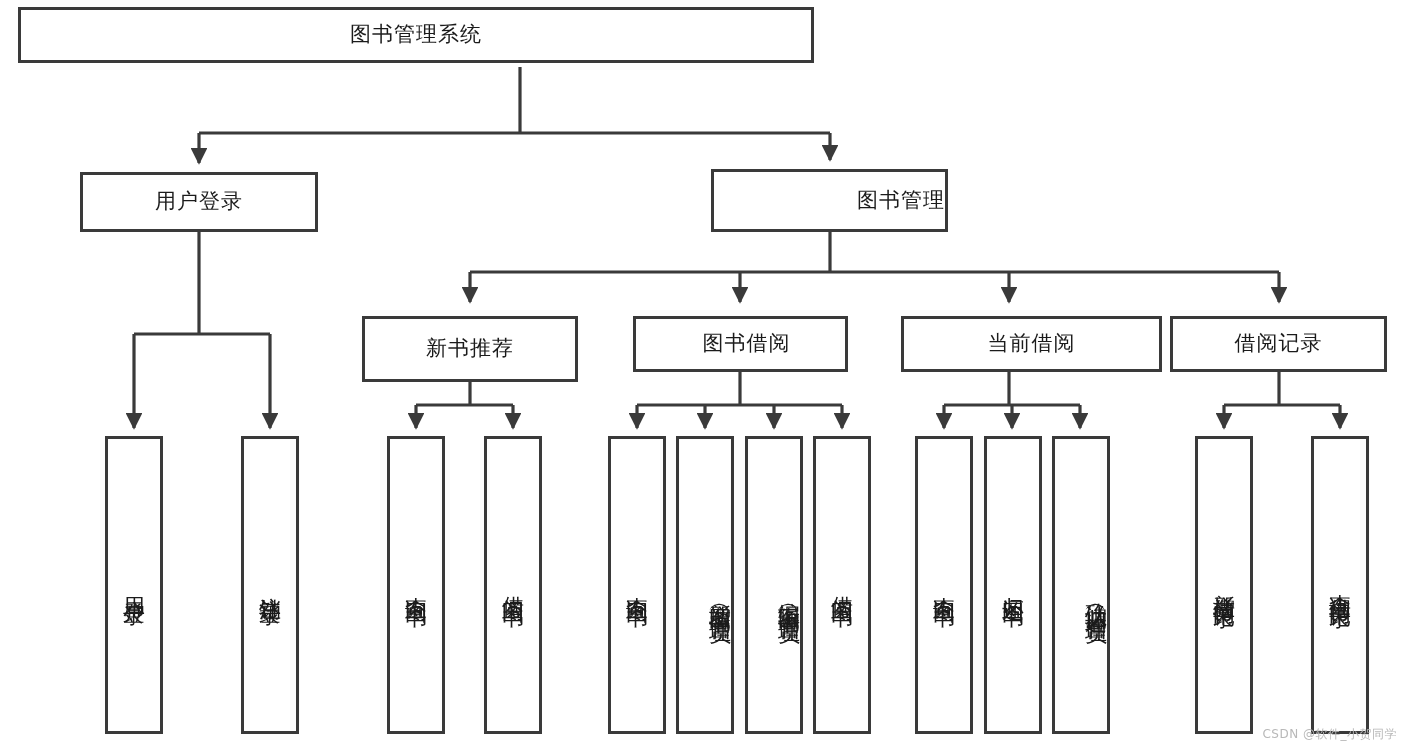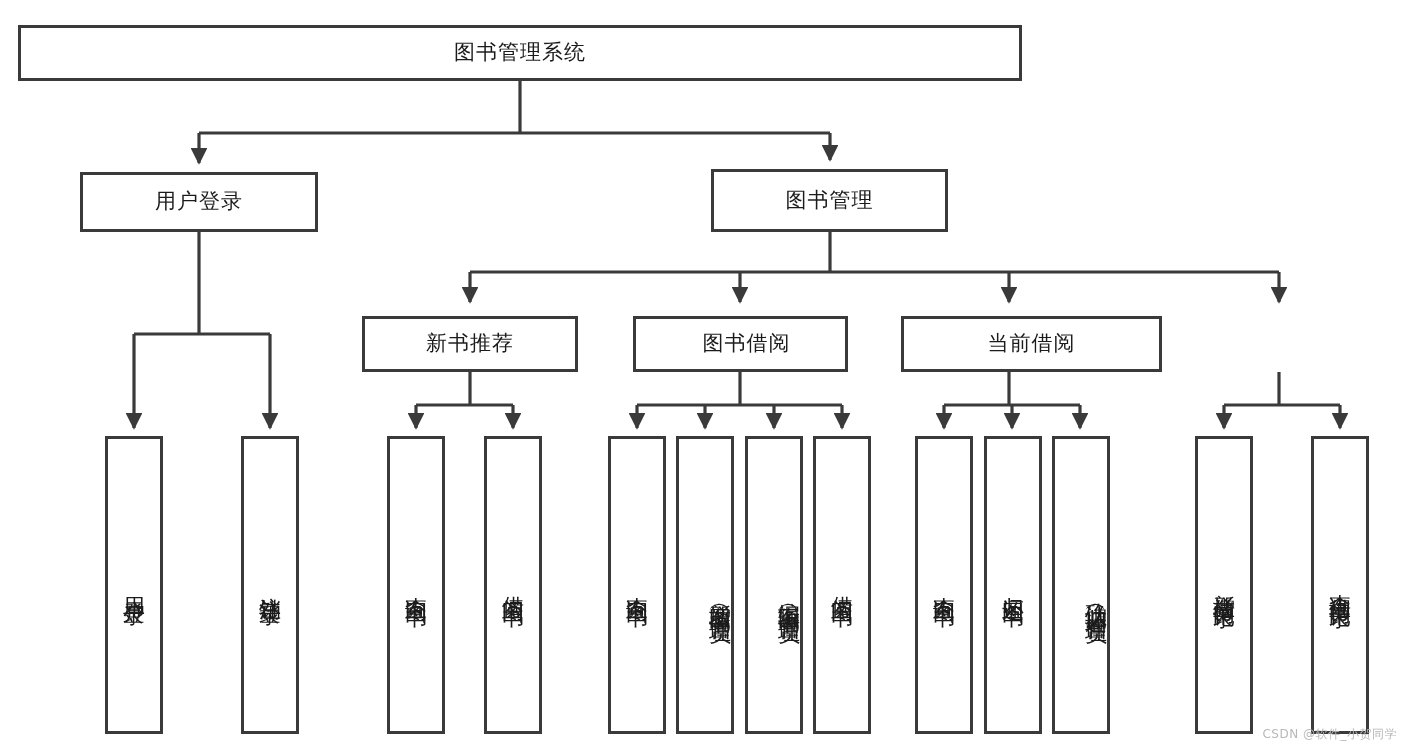--- a/index.html
+++ b/index.html
@@ -115,39 +115,42 @@
       <path d="M 1012 405 L 1012 428" marker-end="url(#arrow)"></path>
       <path d="M 1080 405 L 1080 428" marker-end="url(#arrow)"></path>
 
       <path d="M 1279 372 L 1279 405"></path>
       <path d="M 1224 405 L 1340 405"></path>
       <path d="M 1224 405 L 1224 428" marker-end="url(#arrow)"></path>
       <path d="M 1340 405 L 1340 428" marker-end="url(#arrow)"></path>
     </g>
   </svg>
 
-  <div class="node h" style="left:18px;top:25px;width:1004px;height:56px;">
+  <div class="node h" style="left:18px;top:7px;width:796px;height:56px;">
     <span>图书管理系统</span>
   </div>
 
   <div class="node h" style="left:80px;top:172px;width:238px;height:60px;">
     <span>用户登录</span>
   </div>
-  <div class="node h" style="left:711px;top:169px;width:237px;height:63px;">
+  <div class="node h" style="left:711px;top:169px;width:237px;height:63px;justify-content:flex-end;">
     <span>图书管理</span>
   </div>
 
-  <div class="node h" style="left:362px;top:316px;width:216px;height:56px;">
+  <div class="node h" style="left:362px;top:316px;width:216px;height:66px;">
     <span>新书推荐</span>
   </div>
   <div class="node h" style="left:633px;top:316px;width:215px;height:56px;padding-left:12px;">
     <span>图书借阅</span>
   </div>
   <div class="node h" style="left:901px;top:316px;width:261px;height:56px;">
     <span>当前借阅</span>
+  </div>
+  <div class="node h" style="left:1170px;top:316px;width:217px;height:56px;">
+    <span>借阅记录</span>
   </div>
 
   <div class="node v mid" style="left:105px;top:436px;width:58px;height:298px;">
     <span>用户登录</span>
   </div>
   <div class="node v mid" style="left:241px;top:436px;width:58px;height:298px;">
     <span>注销登录</span>
   </div>
 
   <div class="node v mid" style="left:387px;top:436px;width:58px;height:298px;">

